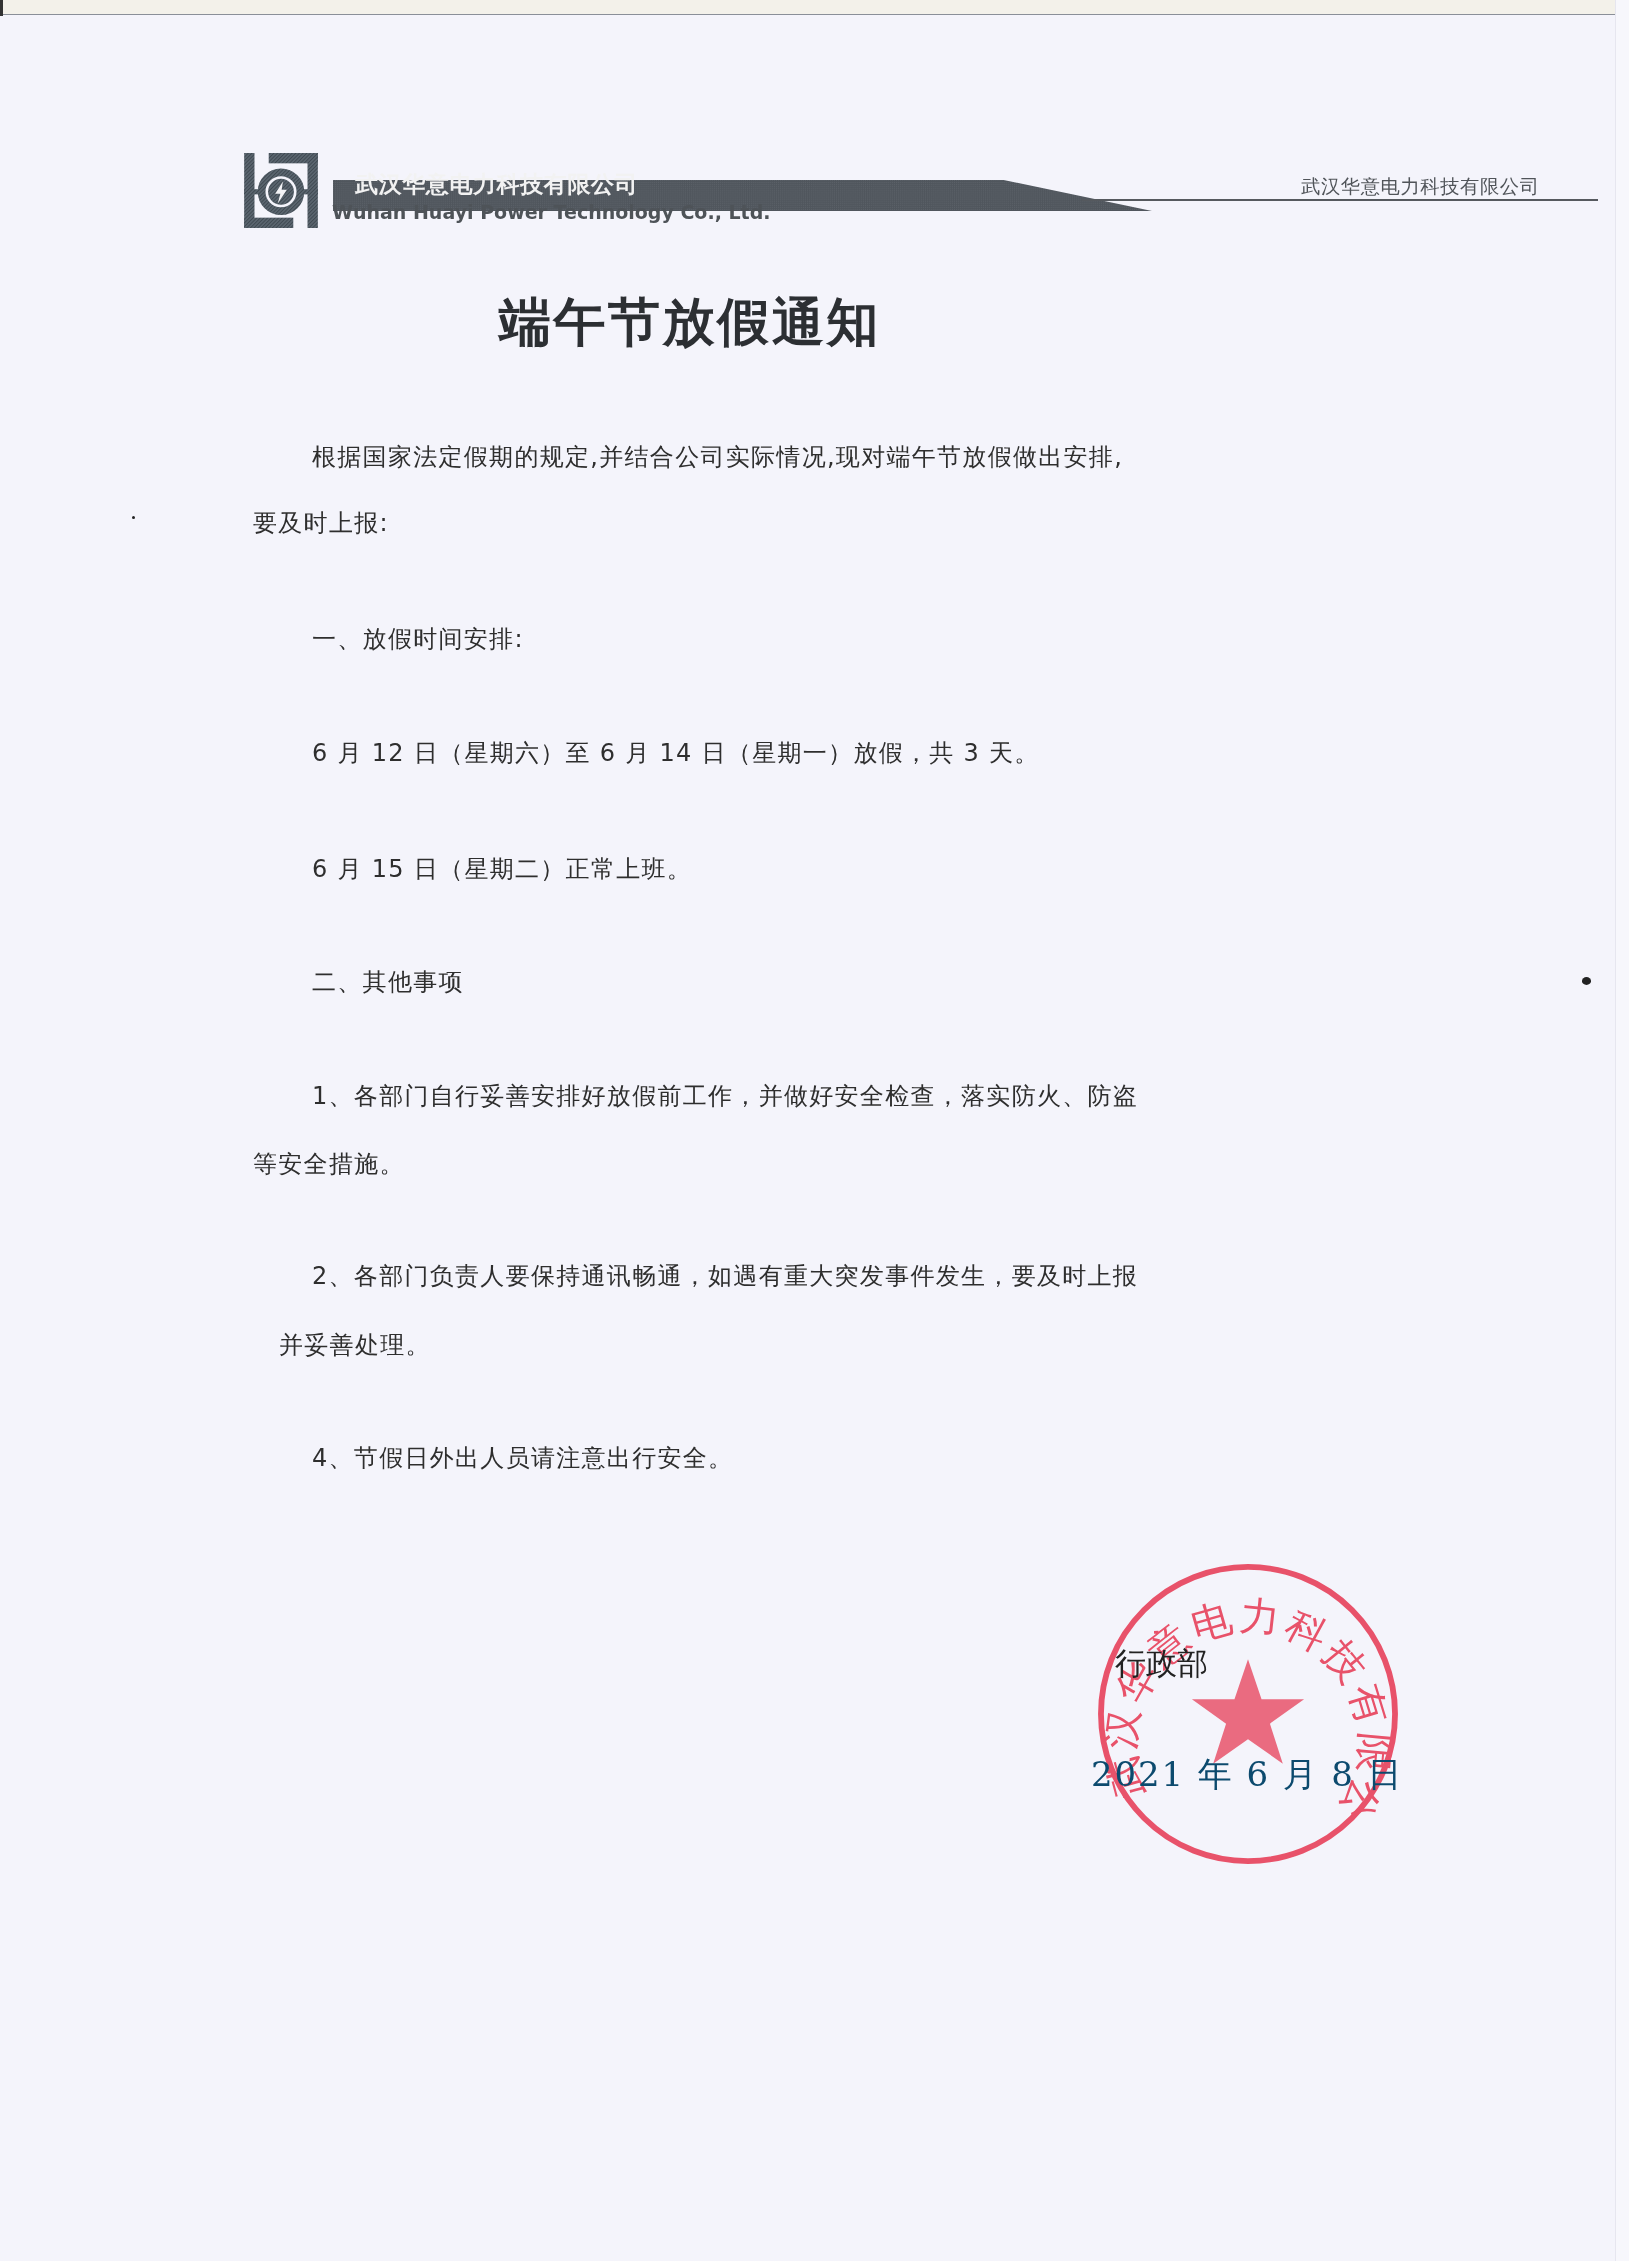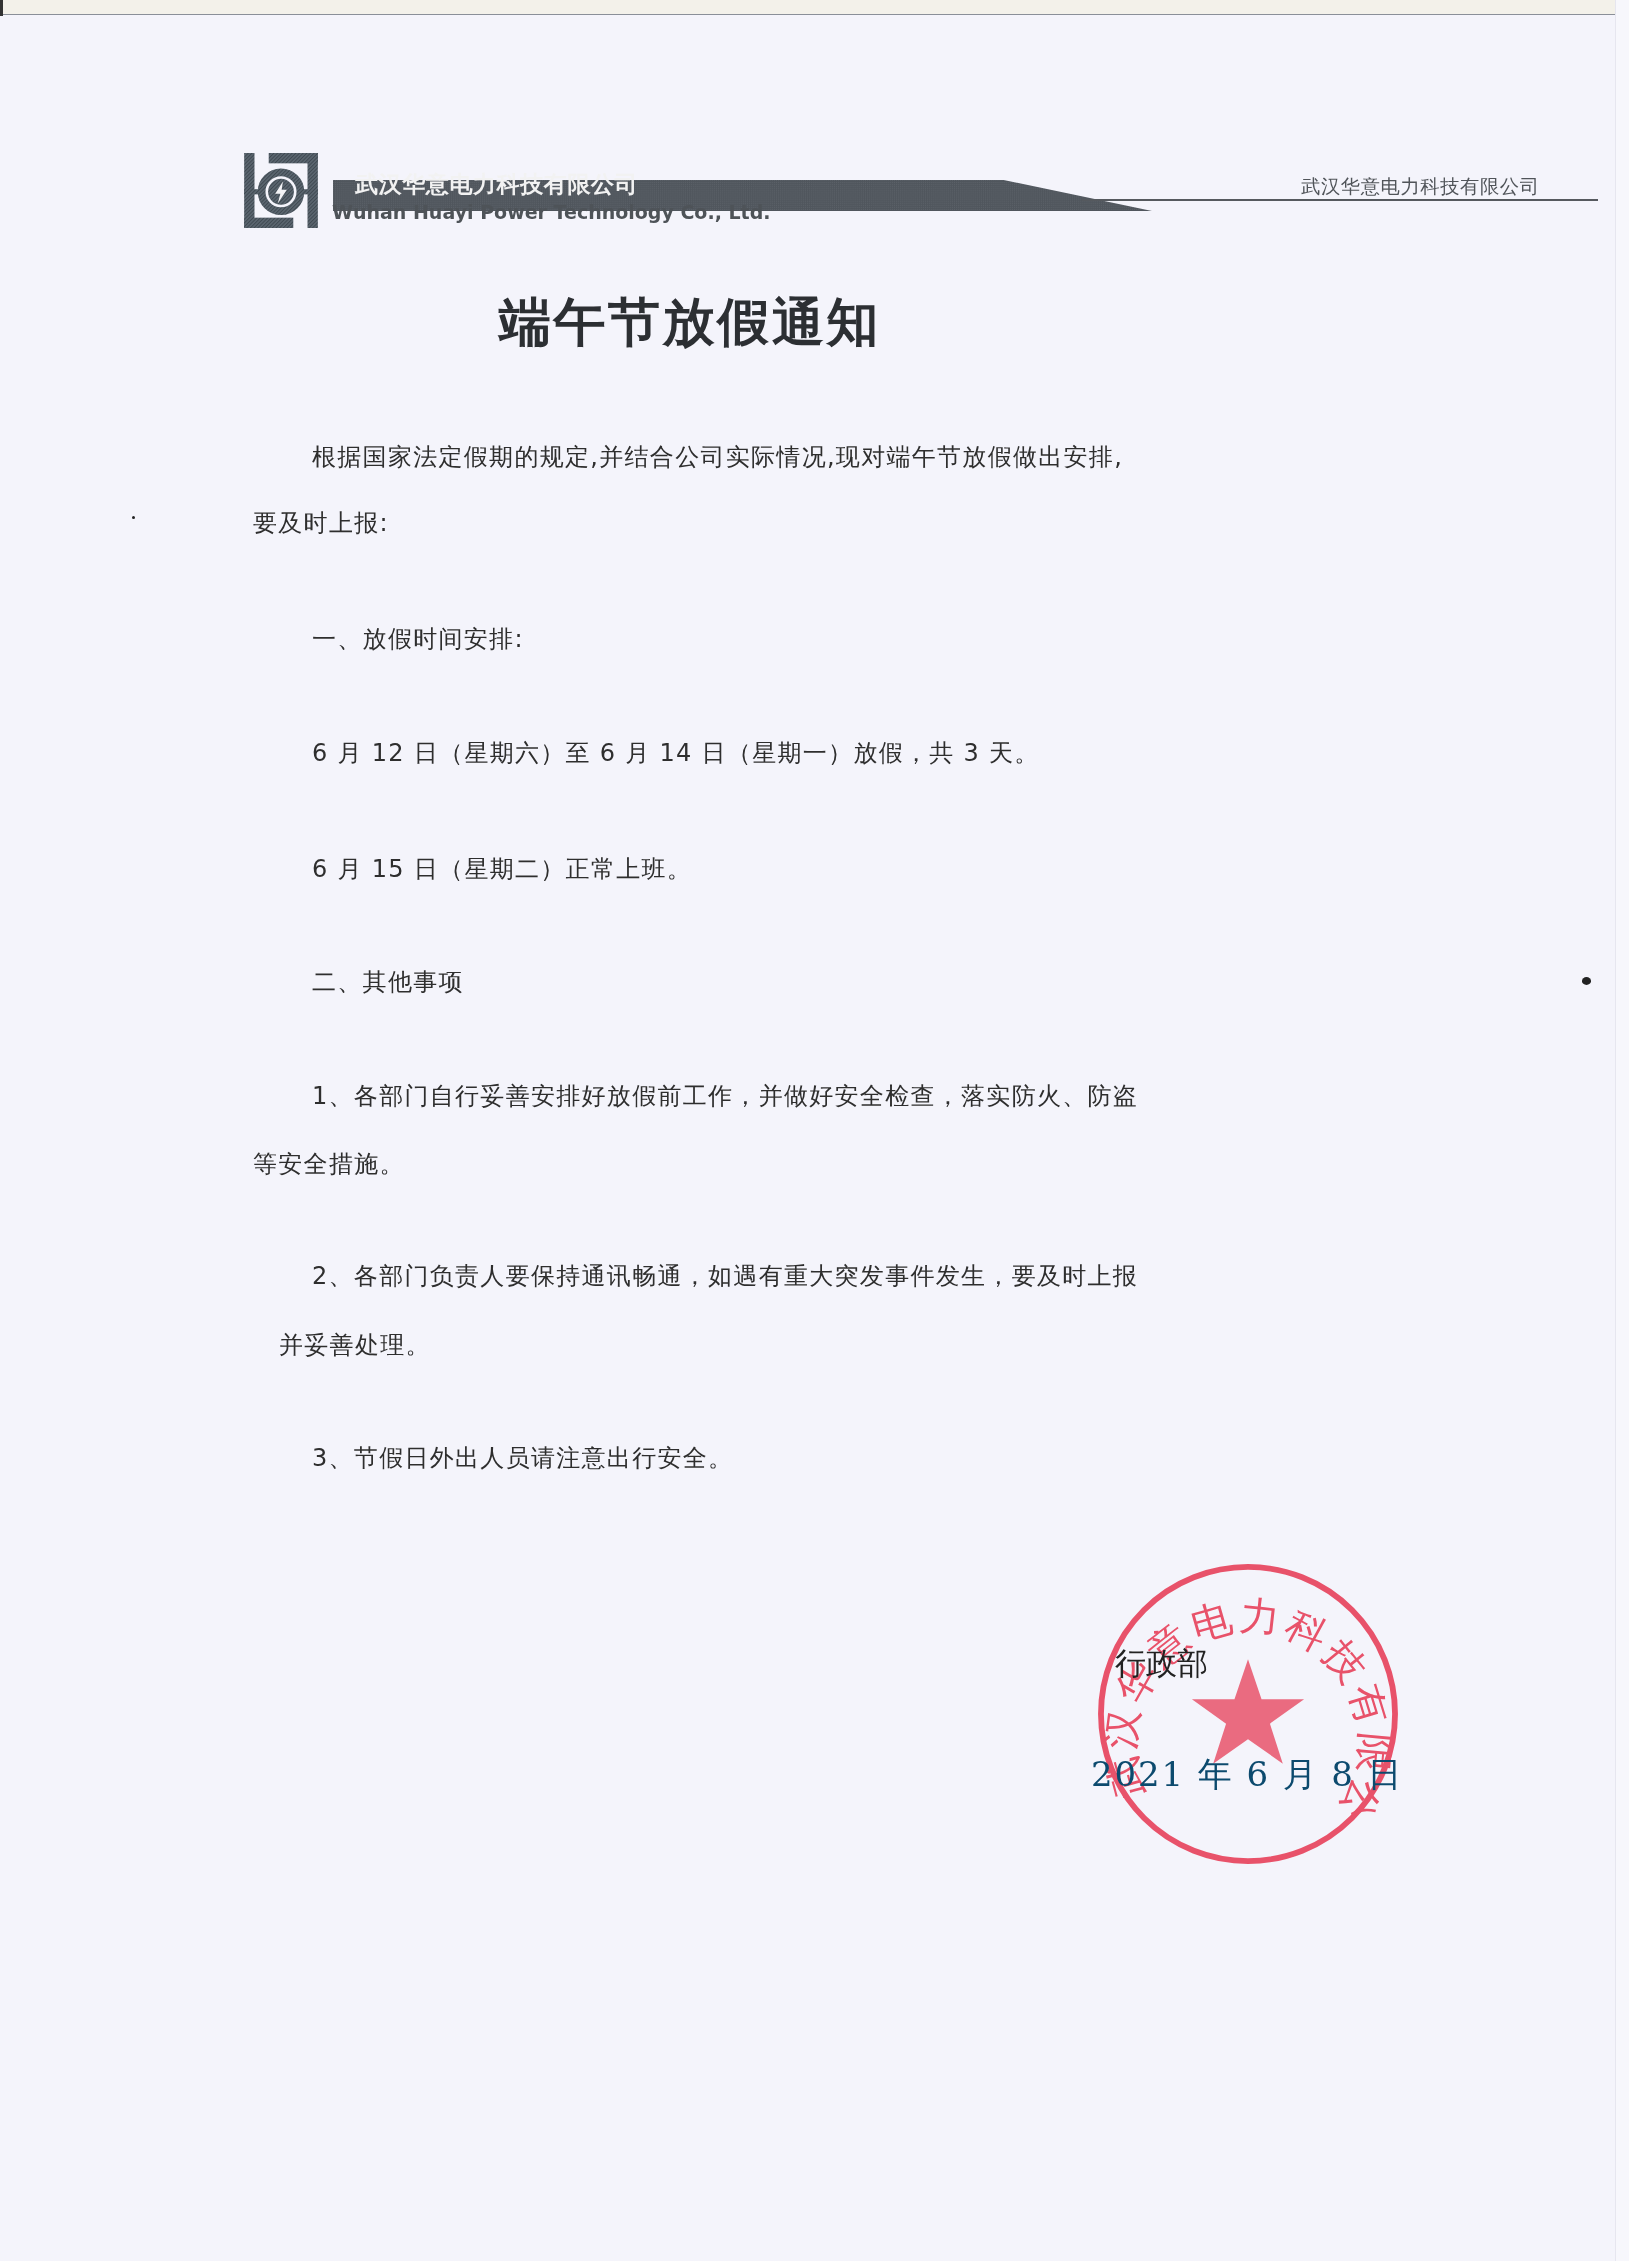--- a/index.html
+++ b/index.html
@@ -205,21 +205,21 @@
 
 <div class="para indent" style="top:620px;">一、放假时间安排:</div>
 <div class="para indent" style="top:734px;">6 月 12 日（星期六）至 6 月 14 日（星期一）放假，共 3 天。</div>
 <div class="para indent" style="top:850px;">6 月 15 日（星期二）正常上班。</div>
 
 <div class="para indent" style="top:963px;">二、其他事项</div>
 <div class="para indent" style="top:1077px;">1、各部门自行妥善安排好放假前工作，并做好安全检查，落实防火、防盗</div>
 <div class="para" style="top:1145px;">等安全措施。</div>
 <div class="para indent" style="top:1257px;">2、各部门负责人要保持通讯畅通，如遇有重大突发事件发生，要及时上报</div>
 <div class="para" style="top:1326px;margin-left:26px;">并妥善处理。</div>
-<div class="para indent" style="top:1439px;">3、节假日外出人员请注意出行安全。</div>
+<div class="para indent" style="top:1439px;">4、节假日外出人员请注意出行安全。</div>
 
 <svg class="seal" viewBox="0 0 490 490">
   <defs>
     <path id="sealArc" d="M 95,380 A 175,175 0 1,1 395,380"></path>
   </defs>
   <circle cx="245" cy="245" r="228" fill="none" stroke="#e8455e" stroke-width="9"></circle>
   <text font-size="62" fill="#e8455e" font-family="DejaVu Sans, sans-serif" letter-spacing="6">
     <textPath href="#sealArc" startOffset="2%">武汉华意电力科技有限公司</textPath>
   </text>
   <polygon points="245,160 266,222 332,222 279,260 299,322 245,284 191,322 211,260 158,222 224,222" fill="#e8455e" opacity="0.85"></polygon>

